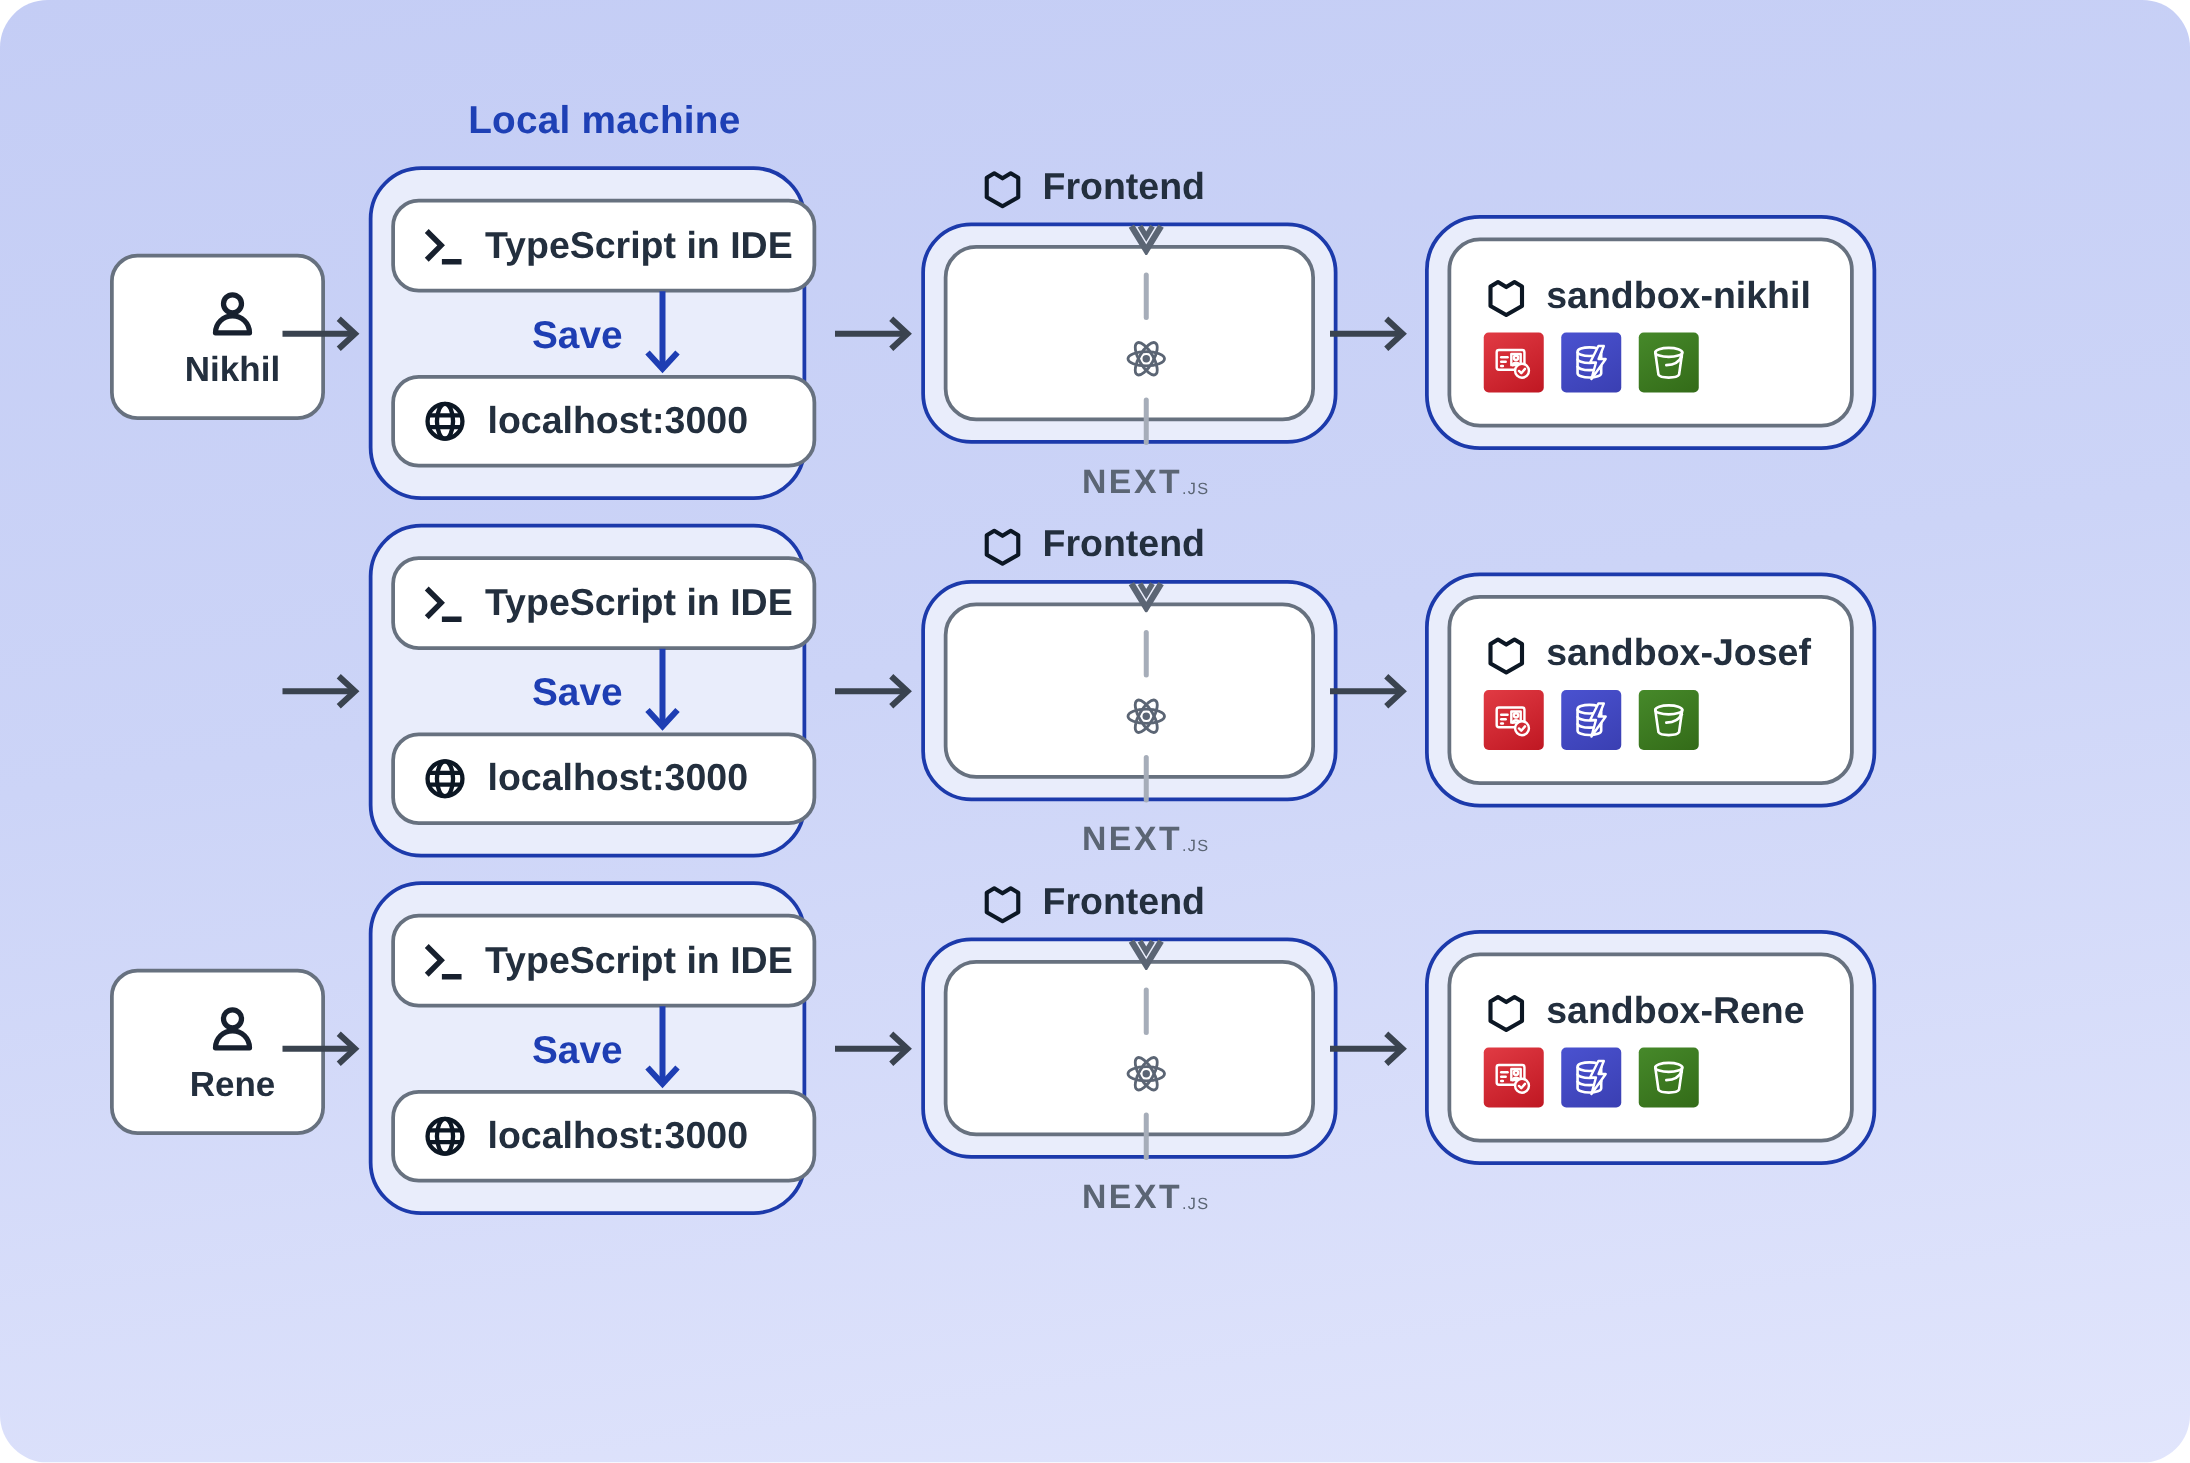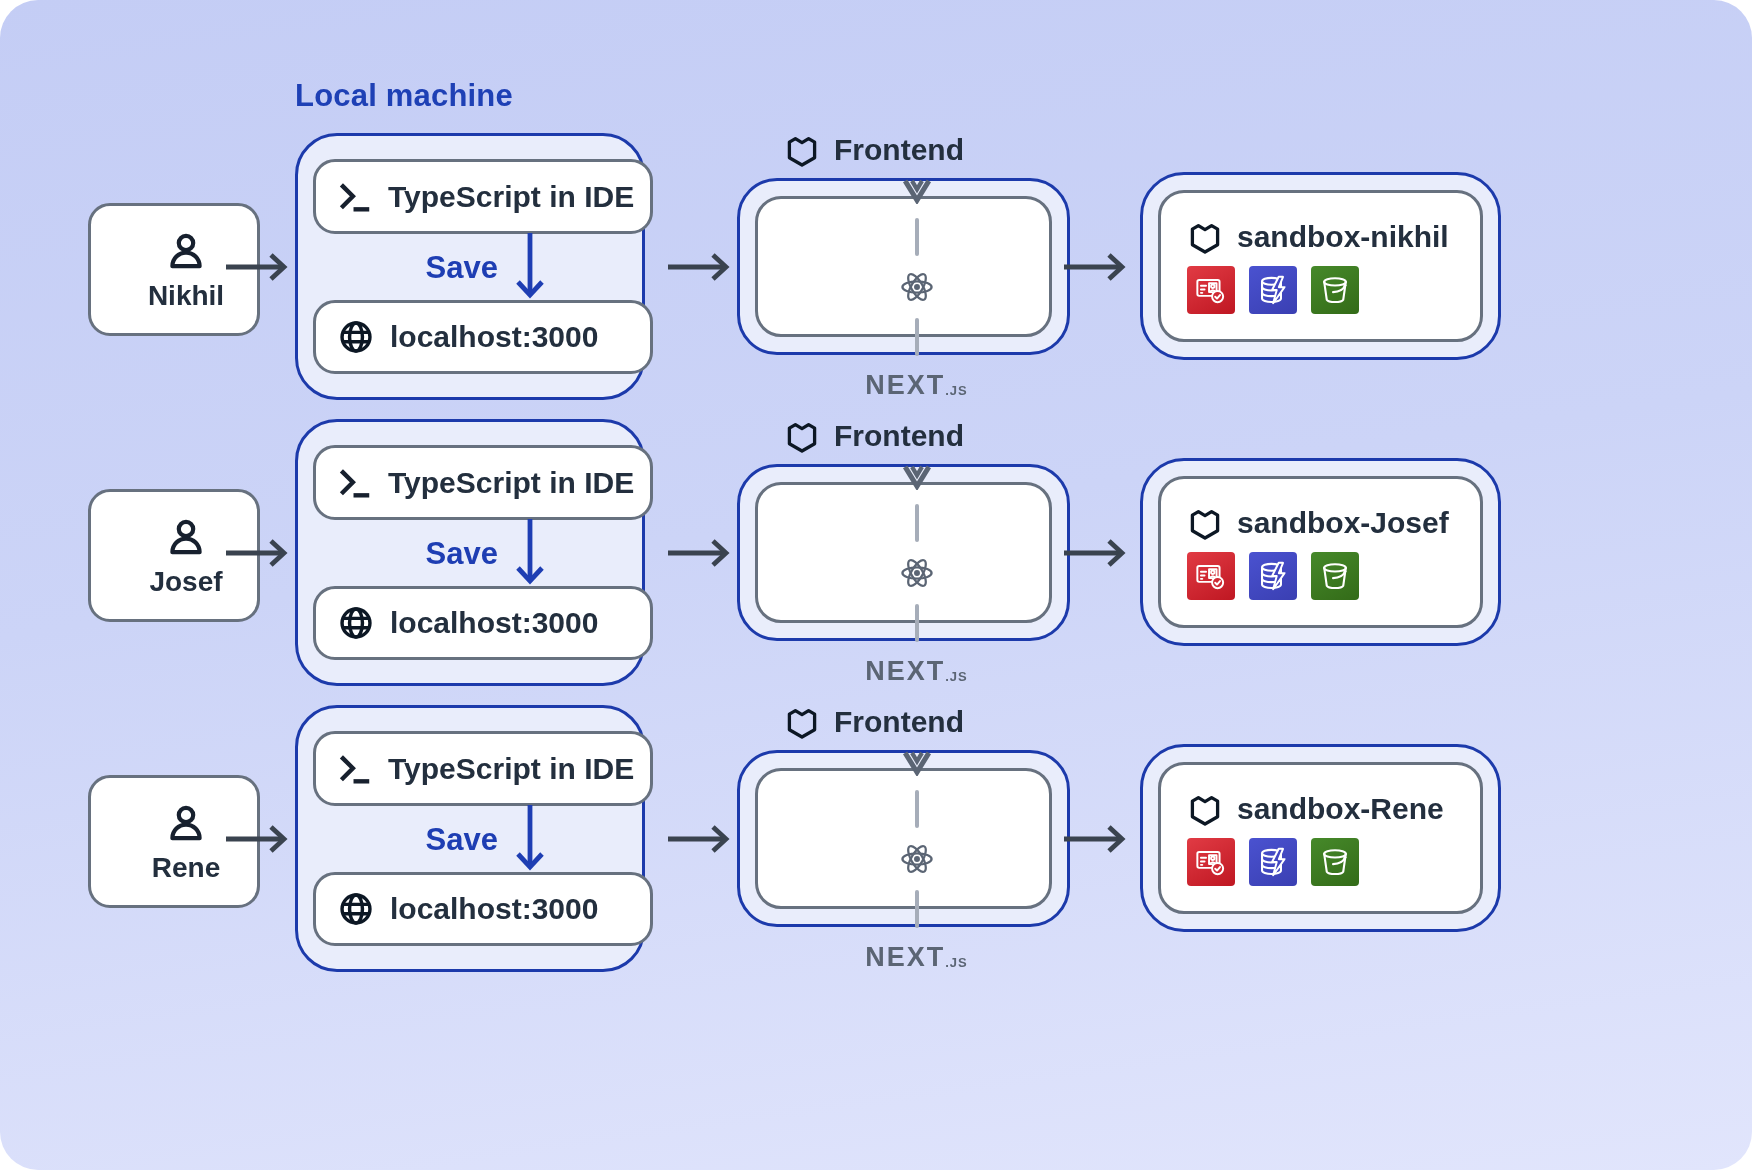--- a/index.html
+++ b/index.html
@@ -1,21 +1,21 @@
 <!DOCTYPE html>
 <html style="--bg_top: #c4cdf5; --bg_bottom: #e1e5fc; --outer_fill: #e9edfb; --outer_border: #1c3aab; --inner_border: #67717f; --title_blue: #1e40b5; --save_blue: #1e3eb3; --text_dark: #232f3e; --arrow_dark: #3a434f; --logo_gray: #5b6574; --cognito: #d02a34; --dynamodb: #4247c2; --s3: #3d7a21;"><head>
 <meta charset="utf-8">
 <style>
   html,body{margin:0;padding:0;background:#fff;}
   .canvas{
     position:relative;width:1752px;height:1170px;border-radius:38px;overflow:hidden;
     background:linear-gradient(172deg, var(--bg_top) 0%, #ccd4f7 45%, var(--bg_bottom) 100%);
     font-family:"Liberation Sans", sans-serif;
   }
-  .col-header{position:absolute;font-size:31px;font-weight:bold;color:var(--title_blue);text-align:left;letter-spacing:.2px;}
+  .col-header{position:absolute;font-size:31px;font-weight:bold;color:var(--title_blue);text-align:center;letter-spacing:.2px;}
   .hdr-local{left:295px;width:377px;top:78px;}
   .hdr-frontend{left:737px;width:333px;top:126px;}
   .hdr-backend{left:1140px;width:343px;top:118px;}
 
   .row{position:absolute;left:0;width:100%;height:267px;}
   .row-1{top:133px;} .row-2{top:419px;} .row-3{top:705px;}
 
   .person-box{position:absolute;left:88px;top:70px;width:142px;height:127px;background:#fff;
     border:3.5px solid var(--inner_border);border-radius:22px;display:flex;flex-direction:column;
     align-items:center;justify-content:center;gap:5px;color:#17202e;padding-left:24px;}
@@ -41,21 +41,21 @@
     border:3.5px solid var(--outer_border);border-radius:44px;box-sizing:border-box;padding-left:40px;}
   .card{position:absolute;left:15px;top:15px;right:15px;bottom:15px;background:#fff;
     border:3.5px solid var(--inner_border);border-radius:26px;display:flex;flex-direction:column;
     justify-content:center;padding-left:26px;box-sizing:border-box;gap:11px;}
   .card-title{display:flex;align-items:center;gap:14px;font-size:30px;font-weight:bold;color:var(--text_dark);}
   .cube{color:#0c1724;flex:0 0 auto;}
 
   .logo-row{display:flex;align-items:center;gap:14px;color:var(--logo_gray);flex-direction:column;}
   .sep{width:4px;height:38px;background:#a6adb9;border-radius:2px;}
   .next-logo{display:flex;align-items:flex-end;font-weight:600;font-size:27px;letter-spacing:2px;color:var(--logo_gray);}
-  .next-suffix{font-size:13px;font-weight:bold;margin-bottom:3px;letter-spacing:1px;text-align:right;}
+  .next-suffix{font-size:13px;font-weight:normal;margin-bottom:3px;letter-spacing:1px;text-align:right;}
 
   .service-row{display:flex;gap:14px;}
   .tile{width:48px;height:48px;border-radius:4px;display:flex;align-items:center;justify-content:center;color:#fff;}
   .tile-cognito{background:linear-gradient(150deg,#e13b44,#bf1722);}
   .tile-dynamodb{background:linear-gradient(150deg,#4a52d0,#3a3fb2);}
   .tile-s3{background:linear-gradient(150deg,#46892a,#336b18);}
   .knock-red{fill:var(--cognito);} .knock-blue{fill:var(--dynamodb);}
 </style>
 </head>
 <body>
@@ -228,26 +228,20 @@
               <svg width="36" height="36">
                 <use href="#sym-s3"></use>
               </svg>
             </div>
         </div>
       </div>
     </div>
   </div>
 
   <div class="row row-2">
-    <div class="person-box">
-      <svg width="48" height="48">
-          <use href="#sym-person"></use>
-        </svg>
-      <div class="person-name">Josef</div>
-    </div>
     <svg class="harrow arrow-1" width="66" height="32">
         <use href="#sym-harrow"></use>
       </svg>
     <div class="local-box">
       <div class="pill pill-ide">
         <svg width="34" height="34" style="color:#17202e">
             <use href="#sym-terminal"></use>
           </svg>
         <span>TypeScript in IDE</span>
       </div>

